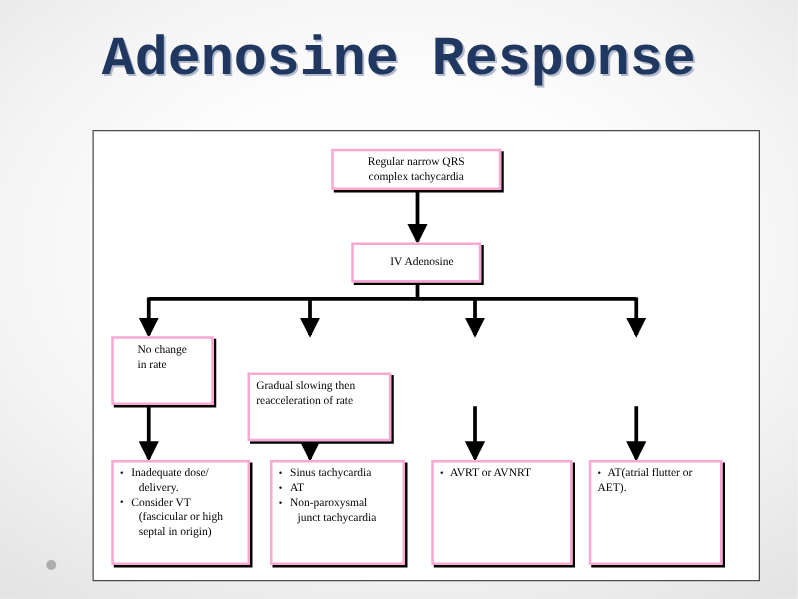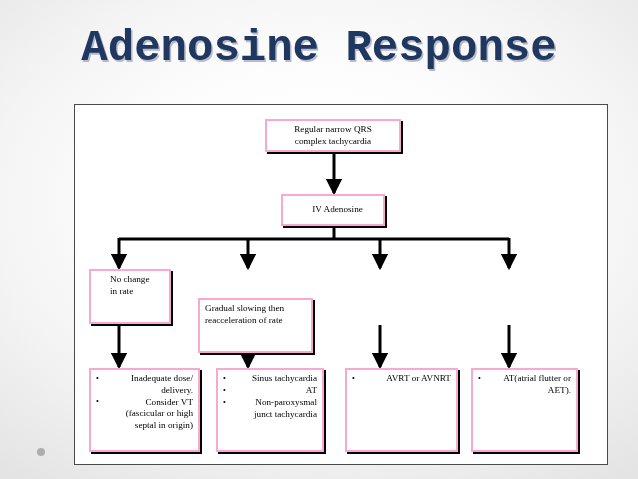--- a/index.html
+++ b/index.html
@@ -84,21 +84,20 @@
     color: #000000;
     padding: 3px 5px;
   }
   .fc-box.center { text-align: center; }
   .fc-box.left   { text-align: left; }
 
   .fc-box ul {
     margin: 0;
     padding: 0;
     list-style: none;
-    text-align: right;
   }
   .fc-box li {
     position: relative;
     padding-left: 8px;
     margin: 0 0 0.5px 0;
     text-indent: 0;
   }
   .fc-box li::before {
     content: "\2022";
     position: absolute;

